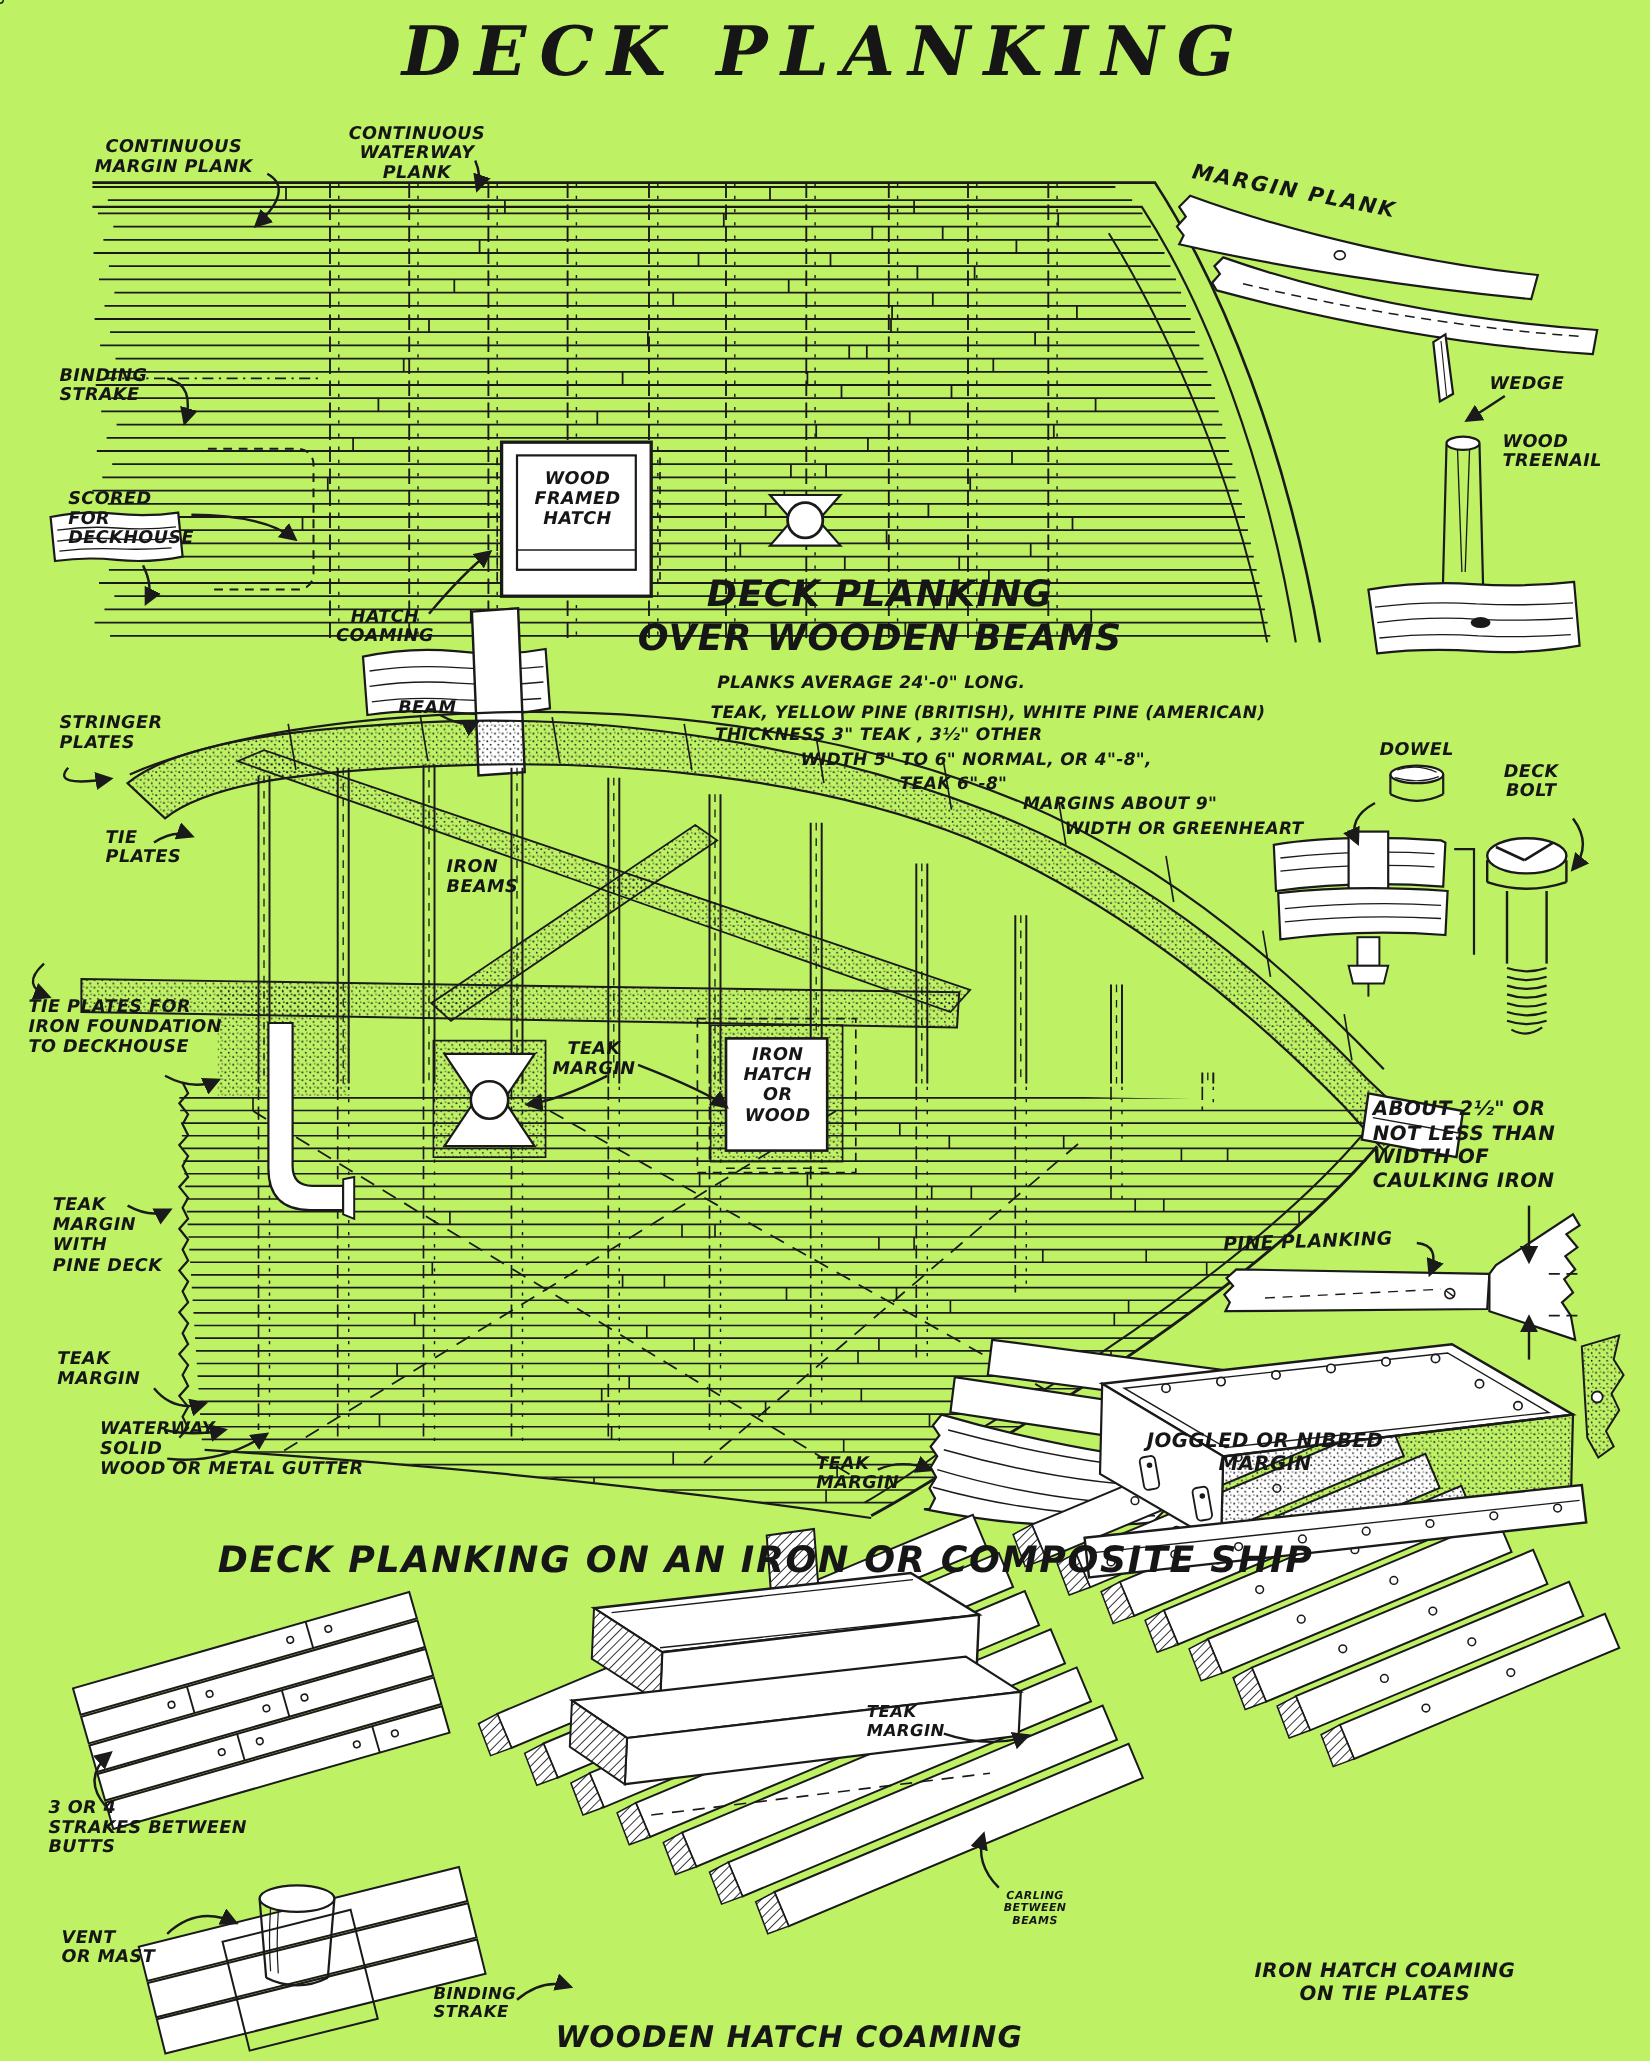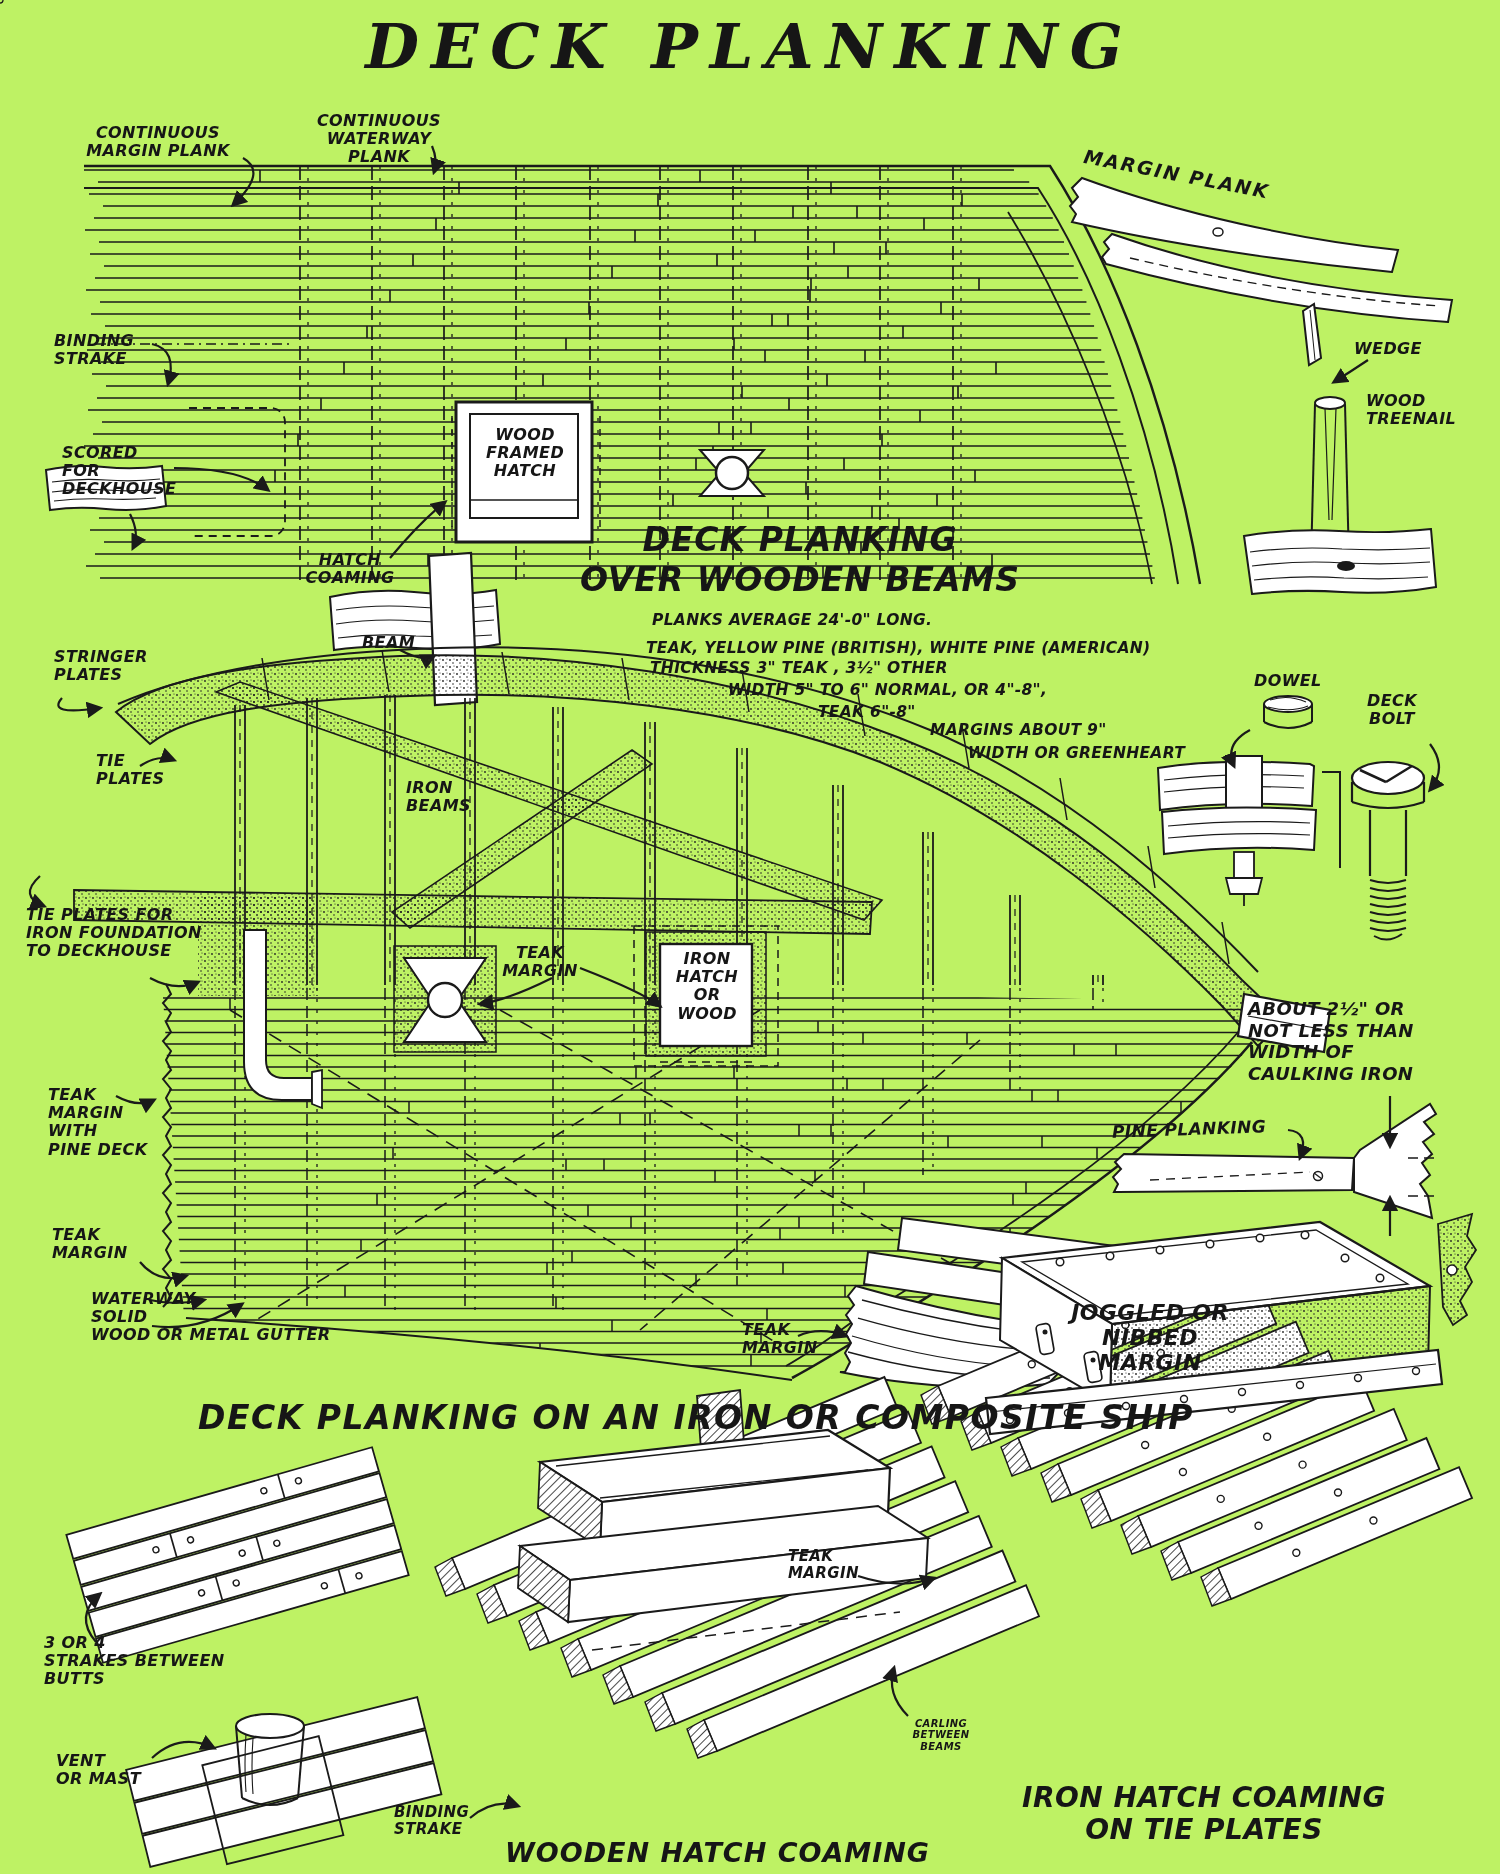--- a/index.html
+++ b/index.html
@@ -678,32 +678,32 @@
   <div class="lbl" style="left:46px;top:1290px;margin-left:45px;">WATERWAY
 SOLID
 WOOD OR METAL GUTTER</div>
   <div class="lbl" style="left:1248px;top:998px;font-size:18px;line-height:1.2;">ABOUT 2½" OR
 NOT LESS THAN
 WIDTH OF
 CAULKING IRON</div>
   <div class="lbl" style="left:1112px;top:1120px;font-size:17px;transform:rotate(-2deg);">PINE PLANKING</div>
   <div class="lbl" style="left:742px;top:1321px;">TEAK
 MARGIN</div>
-  <div class="lbl ctr" style="left:1040px;top:1300px;width:220px;font-size:22px;">JOGGLED OR NIBBED
+  <div class="lbl ctr" style="left:1040px;top:1300px;width:220px;font-size:18px;">JOGGLED OR NIBBED
 MARGIN</div>
 
   <div class="lbl ctr h2" style="left:0px;top:1398px;width:1392px;letter-spacing:1.5px;">DECK PLANKING ON AN IRON OR COMPOSITE SHIP</div>
   <div class="lbl" style="left:44px;top:1634px;">3 OR 4
 STRAKES BETWEEN
 BUTTS</div>
   <div class="lbl" style="left:56px;top:1752px;">VENT
 OR MAST</div>
   <div class="lbl" style="left:394px;top:1804px;font-size:15px;">BINDING
 STRAKE</div>
   <div class="lbl" style="left:505px;top:1838px;font-size:27px;letter-spacing:1px;">WOODEN HATCH COAMING</div>
   <div class="lbl ctr" style="left:886px;top:1718px;width:110px;font-size:10px;">CARLING
 BETWEEN
 BEAMS</div>
   <div class="lbl" style="left:788px;top:1548px;font-size:15px;">TEAK
 MARGIN</div>
-  <div class="lbl ctr" style="left:1014px;top:1782px;width:380px;font-size:28px;letter-spacing:.5px;">IRON HATCH COAMING
+  <div class="lbl ctr" style="left:1069px;top:1782px;width:380px;font-size:18px;letter-spacing:.5px;">IRON HATCH COAMING
 ON TIE PLATES</div>
 </div>
 
 </body></html>

